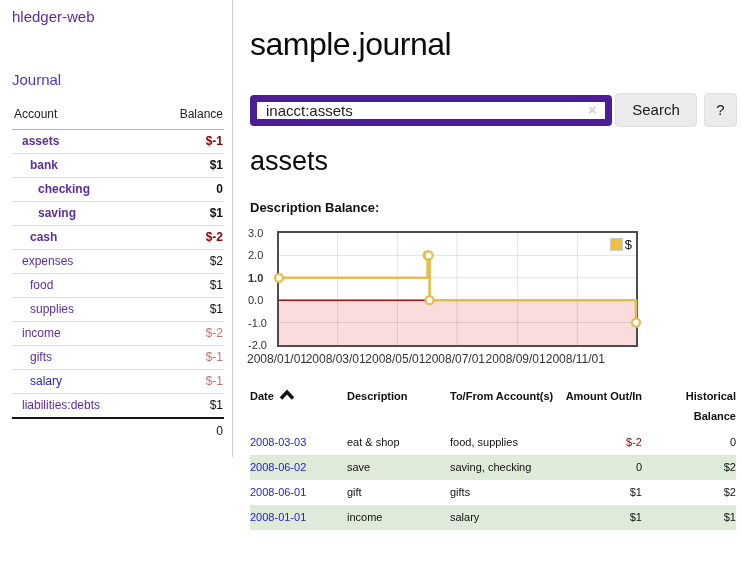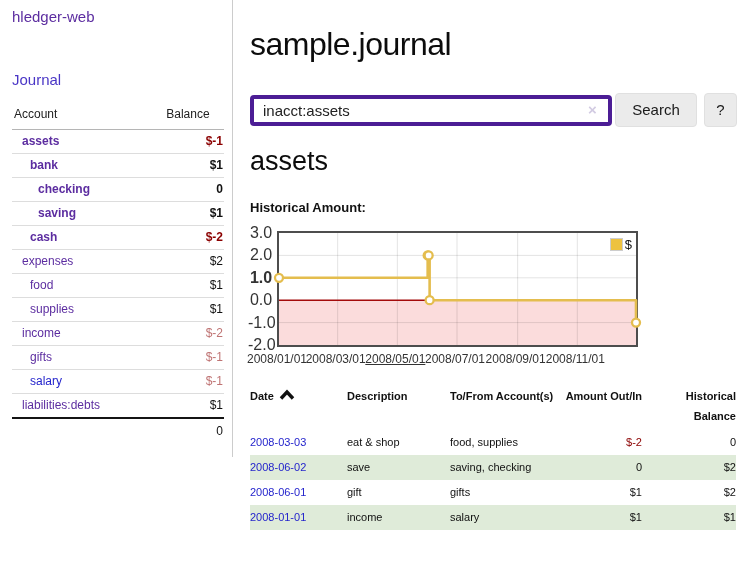--- a/index.html
+++ b/index.html
@@ -15,61 +15,61 @@
 
   
   .sidebar{position:absolute; left:0; top:0; width:233px; height:457px;
     border-right:1px solid var(--divider);}
   .brand{position:absolute; left:12px; top:8px; font-size:15px; color:var(--purple);}
   .nav-journal{position:absolute; left:12px; top:71px; font-size:15px; color:var(--journal);}
   table.acct{position:absolute; left:12px; top:101px; width:212px;
     border-collapse:collapse; font-size:12px;}
   table.acct th{font-weight:400; color:#222; text-align:left;
     padding:4px 0 6px 2px; line-height:18px; border-bottom:1px solid var(--border-mid);}
-  table.acct th.bal{text-align:center; padding-right:1px;}
+  table.acct th.bal{text-align:right; padding-right:1px;}
   table.acct td{padding:3px 0; line-height:17px; border-bottom:1px solid var(--border-light);
     white-space:nowrap;}
   table.acct td.bal{text-align:right; padding-right:1px;}
   table.acct tr.bold td, table.acct tr.bold a{font-weight:bold;}
   table.acct td.acct.d0{padding-left:10px;}
   table.acct td.acct.d1{padding-left:18px;}
   table.acct td.acct.d2{padding-left:26px;}
   table.acct a.blue{color:var(--blue);}
   .amt-neg{color:var(--neg);}
   .amt-negsoft{color:var(--negsoft);}
   table.acct tr.total td{border-bottom:none; border-top:2px solid #141414; padding-top:4px;}
 
   
   .main{position:absolute; left:250px; top:0; width:486px; height:480px;margin-top:23px;}
   h1.title{position:absolute; left:0; top:2px; font-size:32px; line-height:38px;
     font-weight:400; color:#0c0c0c; letter-spacing:-0.5px;}
   .search-row{position:absolute; left:0; top:70px; width:486px; height:34px;}
   .search-input{position:absolute; left:0; top:2px; width:362px; height:31px;
-    border:4px solid #4c1d95; border-radius:4px; font-size:15px; color:#222;
+    border:7px solid #4c1d95; border-radius:4px; font-size:15px; color:#222;
     padding:0 26px 0 9px; font-family:"Liberation Sans", sans-serif; outline:none;}
   .clear-x{position:absolute; left:338px; top:8px; font-size:15px; font-weight:bold;
     color:#d2cbe2; cursor:pointer;}
   .btn{position:absolute; top:0; height:34px; background:#ebebeb; border:1px solid #e0e0e0;
     border-radius:4px; font-size:15px; color:#1a1a1a; text-align:center;
     font-family:"Liberation Sans", sans-serif; cursor:pointer; line-height:32px;}
   .btn-search{left:365px; width:82px;}
   .btn-help{left:454px; width:33px;}
   h2.acct-head{position:absolute; left:0; top:122px; font-size:27px; line-height:32px;
     font-weight:400; color:#0c0c0c;}
   .chart-title{position:absolute; left:0; top:177px; font-size:13px; font-weight:bold; color:#111;}
 
   
   .chart{position:absolute; left:0; top:204px; width:420px; height:146px;}
   .plot{position:absolute; left:27px; top:4px; width:361px; height:116px;
     border:2px solid #4d4d4d; background:#fff;}
   .plot svg{position:absolute; left:0; top:0; overflow:visible;}
   .legend{position:absolute; right:4px; top:4px; display:flex; align-items:center;}
   .legend .box{width:13px; height:13px; background:#edc240; border:1px solid #cdcdcd;}
   .legend .lbl{font-size:13px; color:#111; margin-left:2px;}
-  .ytick{position:absolute; left:-2px; width:26px; text-align:center; font-size:16px;
+  .ytick{position:absolute; left:-2px; width:26px; text-align:left; font-size:11px;
     color:#333; line-height:14px;}
   .xtick{position:absolute; width:66px; text-align:center; font-size:12px;
     color:#333; line-height:14px; top:125px;}
 
   
   table.reg{position:absolute; left:0; top:363px; width:486px; border-collapse:collapse;
     font-size:11px; table-layout:fixed;}
   table.reg col.c-date{width:97px;}
   table.reg col.c-desc{width:103px;}
   table.reg col.c-acct{width:108px;}
@@ -161,21 +161,21 @@
     <h1 class="title">sample.journal</h1>
 
     <div class="search-row">
       <input class="search-input" type="text" value="inacct:assets" style="">
       <span class="clear-x">×</span>
       <button class="btn btn-search">Search</button>
       <button class="btn btn-help">?</button>
     </div>
 
     <h2 class="acct-head">assets</h2>
-    <div class="chart-title">Historical Amount:</div>
+    <div class="chart-title">Description Balance:</div>
 
     <div class="chart">
       <div class="plot">
         <svg id="chart-svg" width="357" height="112">
             <rect x="0" y="67.2" width="357" height="44.8" fill="#fbdcdc"></rect>
             <line x1="58.68493150684931" y1="0" x2="58.68493150684931" y2="112" stroke="rgba(0,0,0,0.11)" stroke-width="1"></line>
             <line x1="118.34794520547946" y1="0" x2="118.34794520547946" y2="112" stroke="rgba(0,0,0,0.11)" stroke-width="1"></line>
             <line x1="178.0109589041096" y1="0" x2="178.0109589041096" y2="112" stroke="rgba(0,0,0,0.11)" stroke-width="1"></line>
             <line x1="238.65205479452055" y1="0" x2="238.65205479452055" y2="112" stroke="rgba(0,0,0,0.11)" stroke-width="1"></line>
             <line x1="298.3150684931507" y1="0" x2="298.3150684931507" y2="112" stroke="rgba(0,0,0,0.11)" stroke-width="1"></line>
@@ -199,21 +199,21 @@
           <div class="ytick" style="top: -1px;">3.0</div>
           <div class="ytick" style="top: 21.4px;">2.0</div>
           <div class="ytick" style="top: 43.8px; font-weight: bold;">1.0</div>
           <div class="ytick" style="top: 66.2px;">0.0</div>
           <div class="ytick" style="top: 88.6px;">-1.0</div>
           <div class="ytick" style="top: 111px;">-2.0</div>
         </div>
       <div id="xticks">
           <div class="xtick" style="left: -6px;">2008/01/01</div>
           <div class="xtick" style="left: 52.6849px;">2008/03/01</div>
-          <div class="xtick" style="left: 112.348px; text-decoration: underline;">2008/05/01</div>
+          <div class="xtick" style="left: 112.348px;">2008/05/01</div>
           <div class="xtick" style="left: 172.011px;">2008/07/01</div>
           <div class="xtick" style="left: 232.652px;">2008/09/01</div>
           <div class="xtick" style="left: 292.315px;">2008/11/01</div>
         </div>
     </div>
 
     <table class="reg">
       <colgroup>
         <col class="c-date">
           <col class="c-desc">

